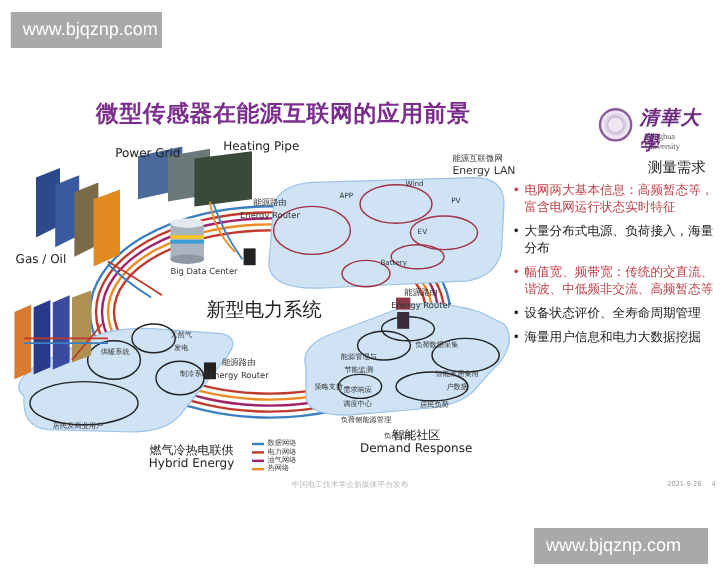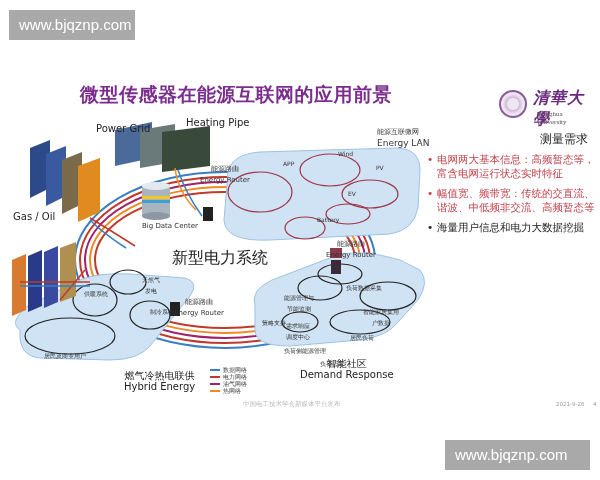--- a/index.html
+++ b/index.html
@@ -217,19 +217,21 @@
     <div class="legend-row">
         <span class="legend-swatch" style="background:#f08a24"></span>
         <span>热网络</span>
       </div>
   </div>
 </div>
 
 <div class="panel">
   <div class="panel-title">测量需求</div>
   <div class="bullet red">电网两大基本信息：高频暂态等，富含电网运行状态实时特征</div>
+  <div class="bullet black">大量分布式电源、负荷接入，海量分布</div>
   <div class="bullet red">幅值宽、频带宽：传统的交直流、谐波、中低频非交流、高频暂态等</div>
+  <div class="bullet black">设备状态评价、全寿命周期管理</div>
   <div class="bullet black">海量用户信息和电力大数据挖掘</div>
 </div>
 
 <div class="footer-pub">中国电工技术学会新媒体平台发布</div>
 <div class="footer-date">2021-9-26</div>
 <div class="footer-page">4</div>
 
 </body></html>

